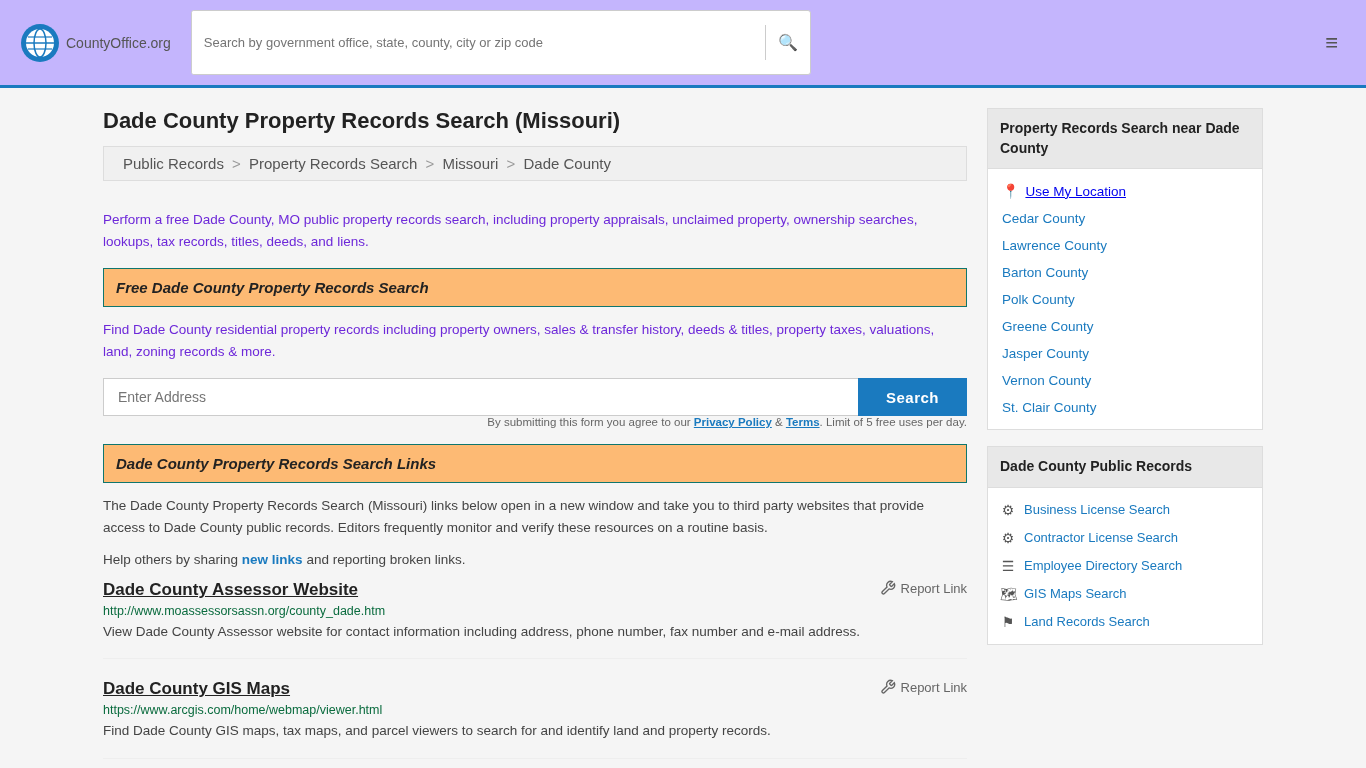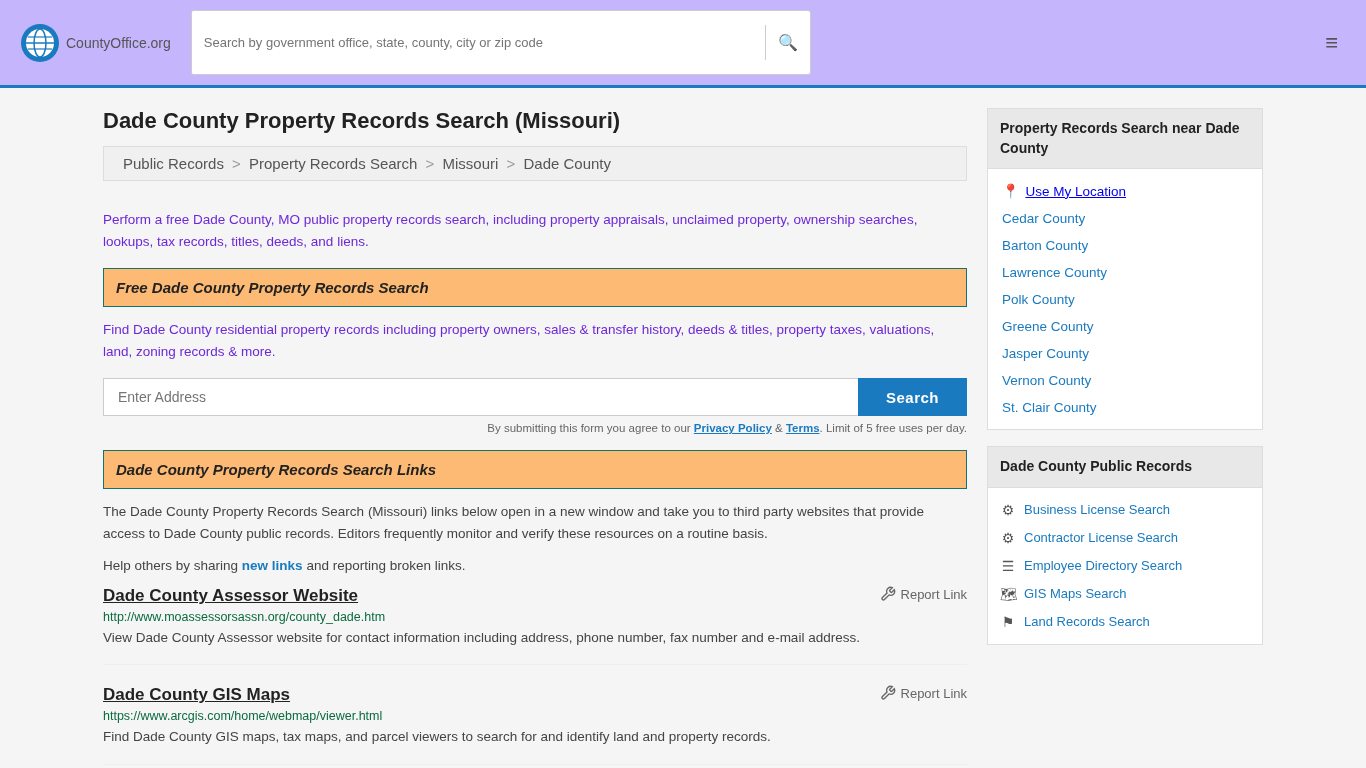--- a/index.html
+++ b/index.html
@@ -130,21 +130,20 @@
       font-style: italic;
     }
 
     
     .search-form {
       margin-bottom: 8px;
     }
     .search-form-row {
       display: flex;
       gap: 0;
-      margin-bottom: 6px;
     }
     .address-input {
       flex: 1;
       padding: 10px 14px;
       border: 1px solid #ccc;
       border-right: none;
       font-size: 14px;
       outline: none;
       color: #999;
     }
@@ -382,22 +381,22 @@
   <div class="sidebar">
 
     <div class="sidebar-section">
       <div class="sidebar-section-header">Property Records Search near Dade County</div>
       <div class="sidebar-section-body">
         <div class="sidebar-location-item">
           <span class="location-icon">📍</span>
           <a href="#">Use My Location</a>
         </div>
         <div class="sidebar-item"><a href="#">Cedar County</a></div>
+        <div class="sidebar-item"><a href="#">Lawrence County</a></div>
         <div class="sidebar-item"><a href="#">Barton County</a></div>
-        <div class="sidebar-item"><a href="#">Lawrence County</a></div>
         <div class="sidebar-item"><a href="#">Polk County</a></div>
         <div class="sidebar-item"><a href="#">Greene County</a></div>
         <div class="sidebar-item"><a href="#">Jasper County</a></div>
         <div class="sidebar-item"><a href="#">Vernon County</a></div>
         <div class="sidebar-item"><a href="#">St. Clair County</a></div>
       </div>
     </div>
 
     <div class="sidebar-section">
       <div class="sidebar-section-header">Dade County Public Records</div>

